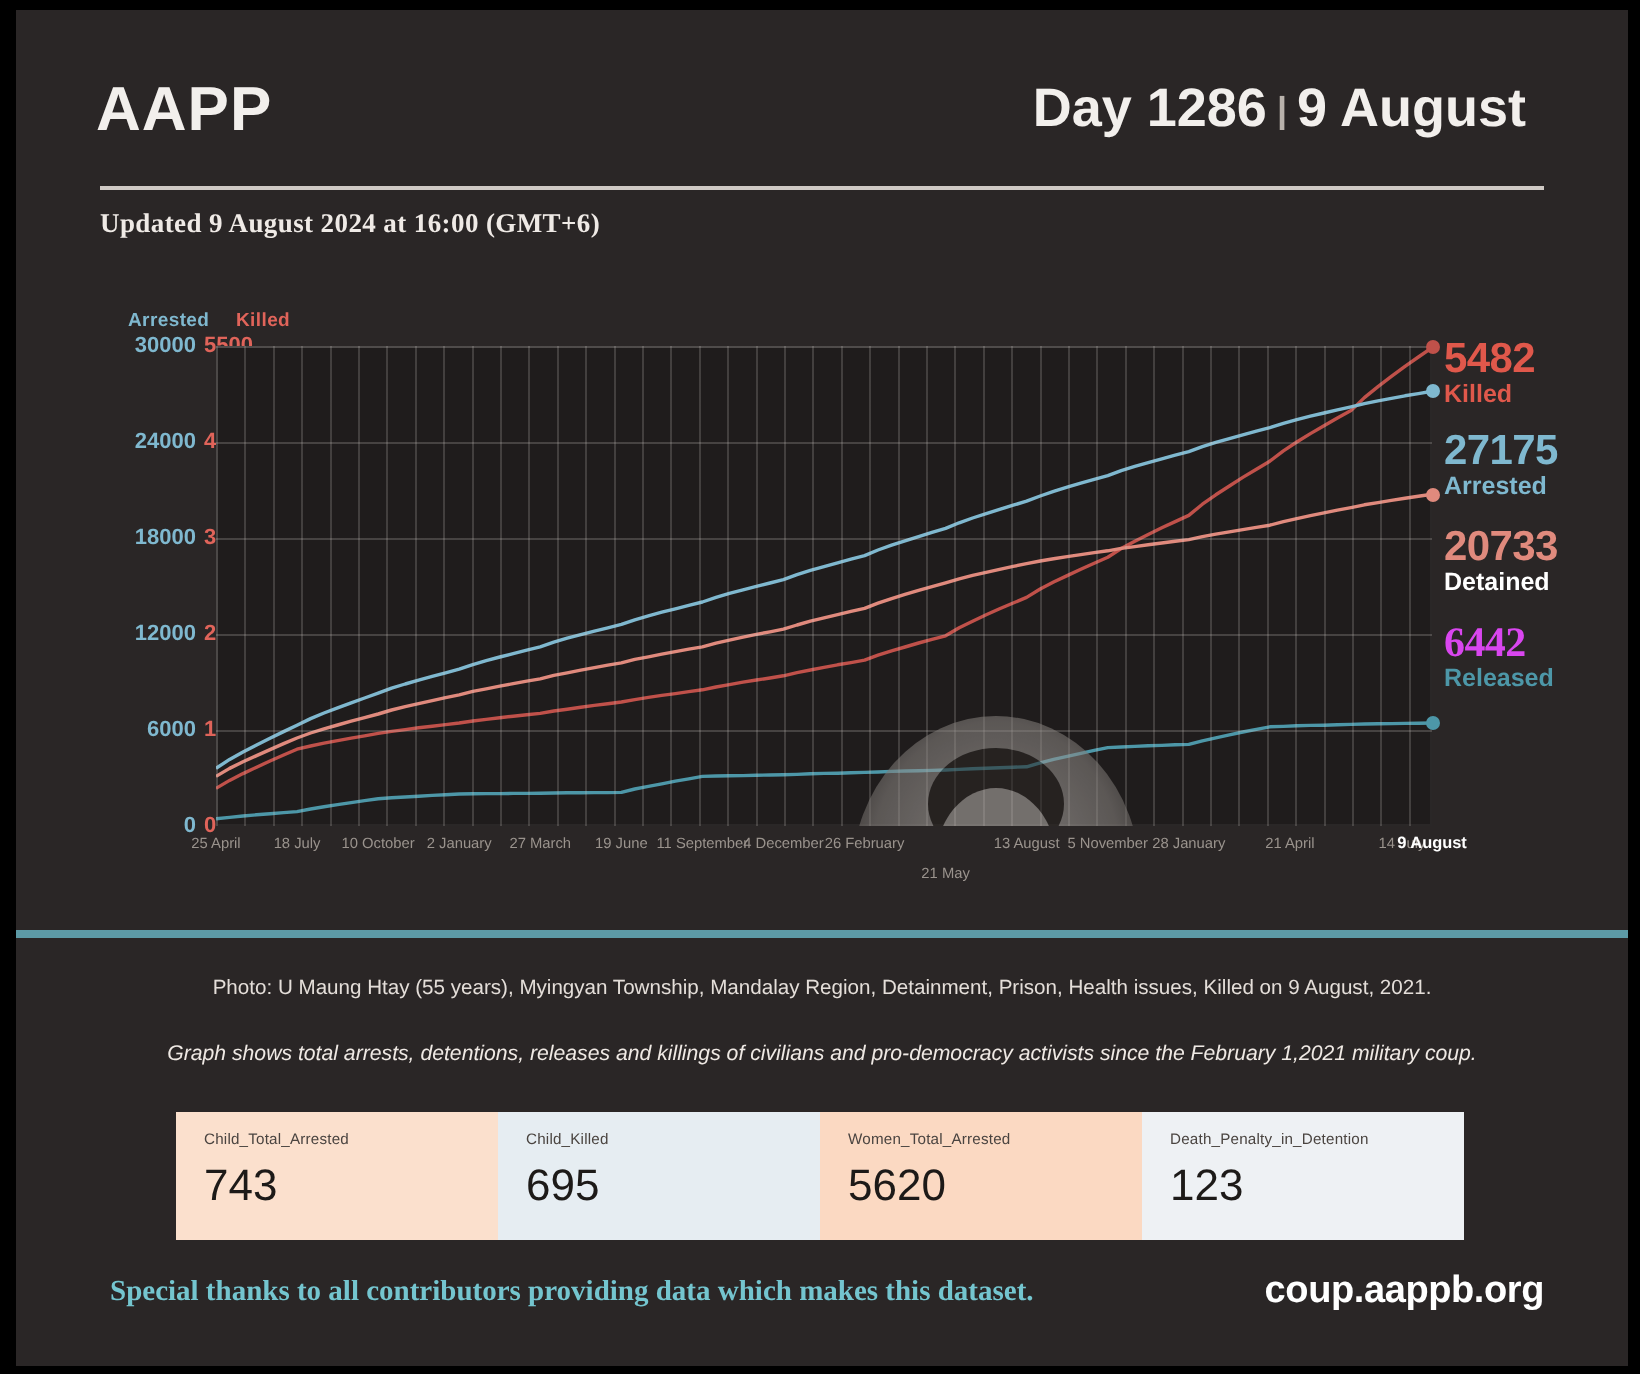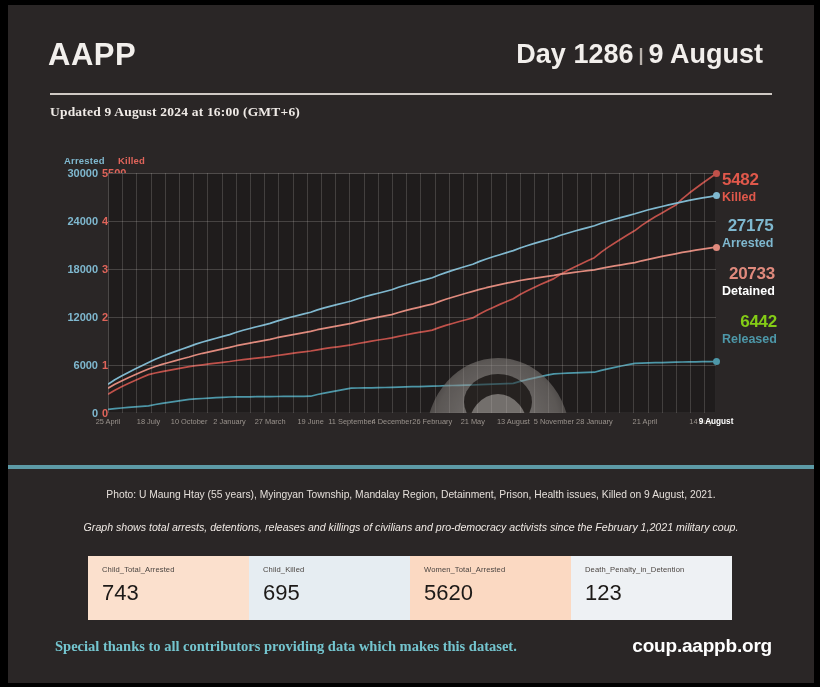--- a/index.html
+++ b/index.html
@@ -36,21 +36,21 @@
 
   .xlab{position:absolute;top:262px;font-size:7.4px;color:#9a938d;white-space:nowrap;transform:translateX(-50%);}
   .xlab.last{color:#ffffff;font-weight:bold;font-size:8.2px;}
 
   .photo{position:absolute;left:318px;top:185px;width:144px;height:160px;border-radius:50%;
          overflow:hidden;opacity:.55;pointer-events:none;}
 
   .endcap{position:absolute;width:7px;height:7px;border-radius:50%;}
 
   .callout{position:absolute;left:672px;}
-  .callout .num{font-size:17px;font-weight:bold;line-height:21px;letter-spacing:-.3px;text-align:right;}
+  .callout .num{font-size:21px;font-weight:bold;line-height:21px;letter-spacing:-.3px;}
   .callout .lbl{font-size:12.5px;font-weight:bold;line-height:14px;}
 
   
   .divider{position:absolute;left:0;top:460px;width:806px;height:4px;background:#5d9aa6;}
 
   .cap1{position:absolute;left:0;top:484px;width:806px;text-align:center;font-size:10.3px;color:#e4ded9;}
   .cap2{position:absolute;left:0;top:516px;width:806px;text-align:center;font-size:10.6px;color:#efe9e4;font-style:italic;}
 
   
   .cards{position:absolute;left:80px;top:551px;width:644px;height:64px;background:#fdf6ea;display:flex;}
@@ -135,21 +135,21 @@
     <div id="xlabels">
           <div class="xlab" style="left: 58px;">25 April</div>
           <div class="xlab" style="left: 98.5333px;">18 July</div>
           <div class="xlab" style="left: 139.067px;">10 October</div>
           <div class="xlab" style="left: 179.6px;">2 January</div>
           <div class="xlab" style="left: 220.133px;">27 March</div>
           <div class="xlab" style="left: 260.667px;">19 June</div>
           <div class="xlab" style="left: 301.2px;">11 September</div>
           <div class="xlab" style="left: 341.733px;">4 December</div>
           <div class="xlab" style="left: 382.267px;">26 February</div>
-          <div class="xlab" style="left: 422.8px;">21 May</div>
+          <div class="xlab" style="left: 422.8px; margin-top: 15px;">21 May</div>
           <div class="xlab" style="left: 463.333px;">13 August</div>
           <div class="xlab" style="left: 503.867px;">5 November</div>
           <div class="xlab" style="left: 544.4px;">28 January</div>
           <div class="xlab" style="left: 584.933px; padding-left: 20px;">21 April</div>
           <div class="xlab" style="left: 651px;">14 July</div>
           <div class="xlab last" style="left: 666px;">9 August</div>
         </div>
     <div id="endcaps">
           <div class="endcap" style="left: 662.5px; top: 15.2855px; background: rgb(192, 81, 74);"></div>
           <div class="endcap" style="left: 662.5px; top: 37.1px; background: rgb(127, 184, 207);"></div>
@@ -163,21 +163,21 @@
           </div>
           <div class="callout" style="top: 60px;">
             <div class="num" style="color: rgb(127, 184, 207);">27175</div>
             <div class="lbl" style="color: rgb(127, 184, 207);">Arrested</div>
           </div>
           <div class="callout" style="top: 108px;">
             <div class="num" style="color: rgb(224, 138, 125);">20733</div>
             <div class="lbl" style="color: #ffffff;">Detained</div>
           </div>
           <div class="callout" style="top: 156px;">
-            <div class="num" style="color: #84cc16;">6442</div>
+            <div class="num" style="color: #d946ef; font-family: Liberation Serif, serif;">6442</div>
             <div class="lbl" style="color: rgb(77, 151, 168);">Released</div>
           </div>
         </div>
   </div>
 
   <div class="divider"></div>
   <div class="cap1">Photo: U Maung Htay (55 years), Myingyan Township, Mandalay Region, Detainment, Prison, Health issues, Killed on 9 August, 2021.</div>
   <div class="cap2">Graph shows total arrests, detentions, releases and killings of civilians and pro-democracy activists since the February 1,2021 military coup.</div>
 
   <div class="cards" id="cards">

